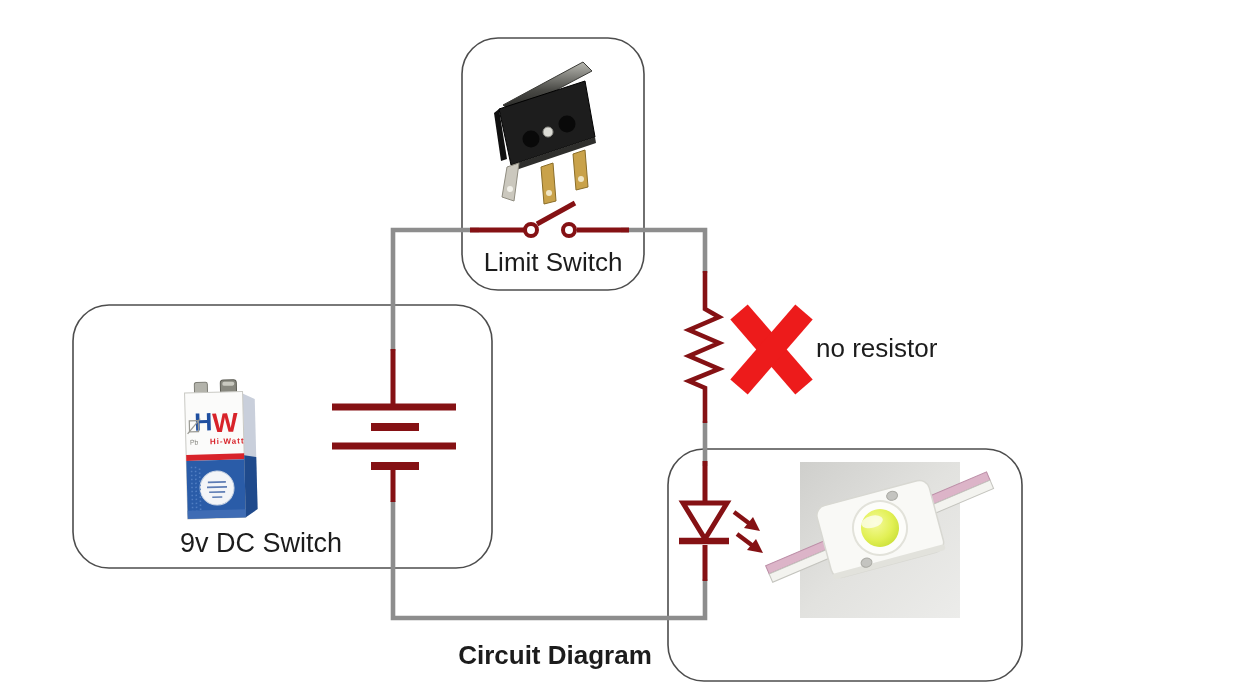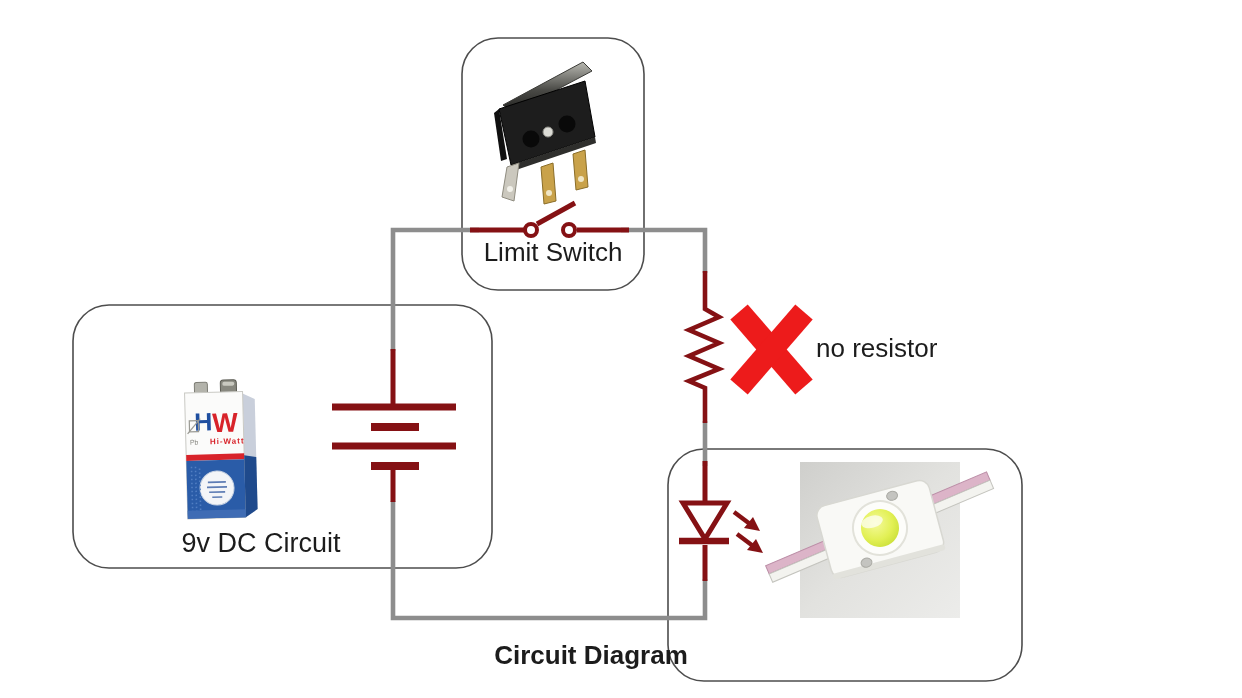--- a/index.html
+++ b/index.html
@@ -149,21 +149,21 @@
       <polygon class="ledtri" points="683,503 727,503 705,539"></polygon>
       <line class="ledbar" x1="679" y1="541" x2="729" y2="541"></line>
       <line class="sym5" x1="705" y1="545" x2="705" y2="581"></line>
       <line class="arrowline" x1="734" y1="512" x2="750" y2="524"></line>
       <polygon class="arrowhead" points="760,531 753,517 744,528"></polygon>
       <line class="arrowline" x1="737" y1="534" x2="753" y2="546"></line>
       <polygon class="arrowhead" points="763,553 756,539 747,550"></polygon>
     </g>
   </svg>
 
-  <div class="label center" style="left:462px;top:237px;width:182px;">Limit Switch</div>
+  <div class="label center" style="left:462px;top:247px;width:182px;">Limit Switch</div>
 
-  <div class="label center" style="left:111px;top:528px;width:300px;font-size:27px;">9v DC Circuit</div>
+  <div class="label center" style="left:111px;top:528px;width:300px;font-size:27px;">9v DC Switch</div>
 
   <div class="label" style="left:816px;top:333px;">no resistor</div>
 
 
-  <div class="label title center" style="left:455px;top:640px;width:200px;margin-left:36px;">Circuit Diagram</div>
+  <div class="label title center" style="left:455px;top:640px;width:200px;">Circuit Diagram</div>
 </div>
 
 </body></html>

